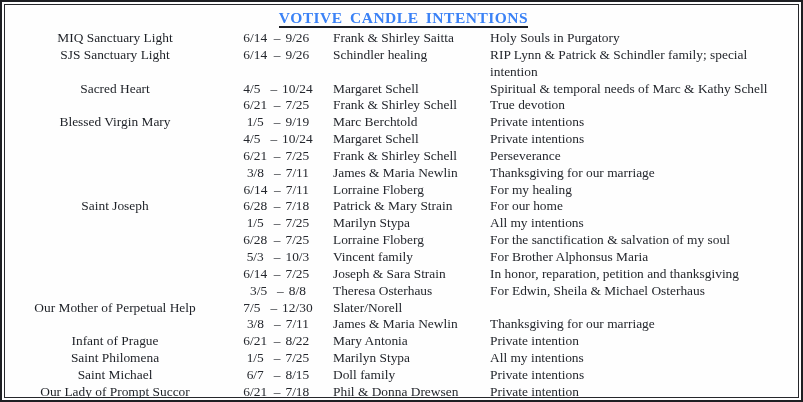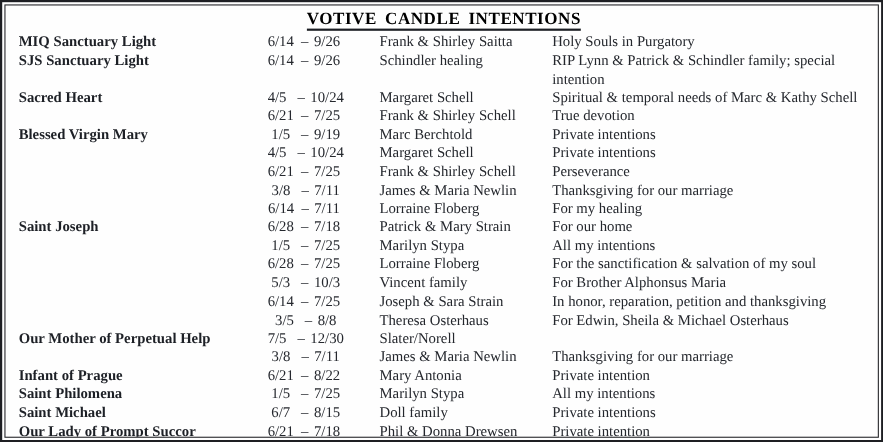--- a/index.html
+++ b/index.html
@@ -31,59 +31,59 @@
     overflow: hidden;
   }
   .title-wrap {
     text-align: center;
     margin: 1px 0 2px 0;
   }
   .title {
     display: inline-block;
     font-size: 15.5px;
     font-weight: bold;
-    color: #000000;
+    color: #3b82f6;
     letter-spacing: 0.5px;
     word-spacing: 3px;
     border-bottom: 2px solid #1c1e24;
     padding-bottom: 0px;
     line-height: 17px;
   }
   .rows {
     font-size: 13.4px;
     line-height: 16.85px;
     color: #24272d;
   }
   .row {
     display: flex;
     align-items: flex-start;
   }
   .col-candle {
     flex: 0 0 196px;
-    font-weight: bold;
+    font-weight: normal;
     color: #1d2026;
     white-space: nowrap;
+    text-align: center;
   }
   .col-dates {
     flex: 0 0 120px;
     white-space: nowrap;
     text-align: center;
   }
   .d-start {
     display: inline-block;
     width: 37px;
   }
   .d-sep {
     display: inline-block;
     margin-right: 5px;
   }
   .col-requester {
     flex: 0 0 157px;
     white-space: nowrap;
-    margin-left: 12px;
   }
   .col-intention {
     flex: 1 1 auto;
     max-width: 306px;
   }
 </style>
 </head>
 <body>
 
 <div class="page">

